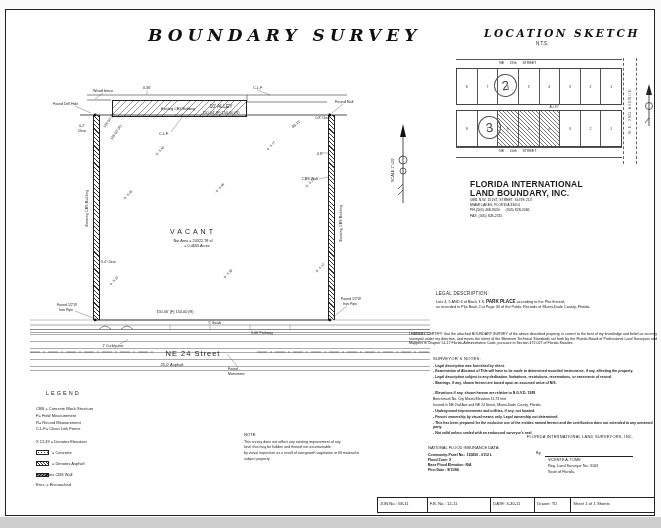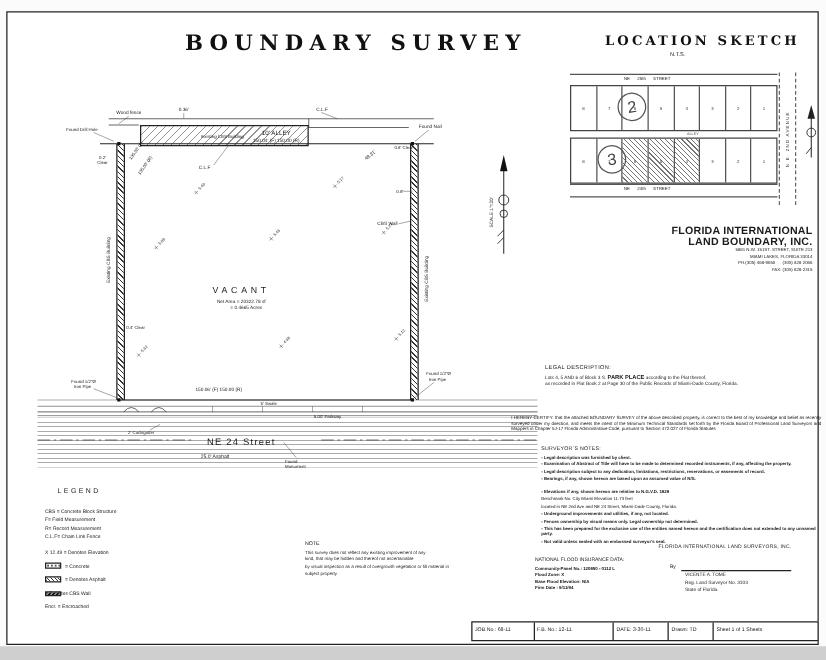--- a/index.html
+++ b/index.html
@@ -1,40 +1,40 @@
 <!DOCTYPE html>
 <html><head>
 <meta charset="utf-8">
 <style>
   html,body{margin:0;padding:0;}
   body{width:661px;height:528px;background:#f4f4f4;font-family:"Liberation Sans",sans-serif;color:#1b1b1b;}
   #page{position:relative;width:661px;height:528px;overflow:hidden;background:#fbfbfb;}
   .abs{position:absolute;}
   .sheet{position:absolute;left:5px;top:9px;width:648px;height:505px;background:#ffffff;border:1.2px solid #222;}
   .shadow{position:absolute;left:0;top:517px;width:661px;height:11px;background:#cfcfcf;}
-  .serif{font-family:"DejaVu Serif",serif;font-weight:bold;}.f35{font-size:3.5px}.f45{font-size:4.5px}
+  .serif{font-family:"DejaVu Serif",serif;font-weight:bold;font-style:italic;}.f35{font-size:3.5px}.f45{font-size:4.5px}
   .pre{white-space:pre;}
   .main-title{left:148px;top:25px;font-size:17px;letter-spacing:5px;color:#111;}
   .ls-title{left:484px;top:27px;font-size:10.5px;letter-spacing:2.5px;color:#111;text-align:center;}
   
   .ls{left:456px;top:56px;width:166px;height:100px;}
   .ls-street{position:absolute;left:0;width:100%;height:9px;border-top:0.6px solid #555;border-bottom:0.6px solid #555;}
   .ls-street span{position:absolute;left:26%;top:1px;}
   .ls-block{position:absolute;left:0;width:100%;display:flex;border:0.8px solid #444;box-sizing:border-box;background:#fff;}
   .ls-cell{flex:1;border-right:0.7px solid #555;display:flex;align-items:center;justify-content:center;}
   .ls-cell:last-child{border-right:none;}
   .ls-num{font-size:3.5px;color:#333;}
   .ls-hatch{background:repeating-linear-gradient(45deg,rgba(70,70,70,.75) 0 .6px,transparent .6px 2.8px);}
   .ls-alley{position:absolute;left:0;width:100%;height:5px;}
   .ls-alley span{position:absolute;right:38%;top:0;font-size:3px;color:#444;}
   .ls-circle{position:absolute;border:0.9px solid #555;border-radius:50%;width:21px;height:21px;display:flex;align-items:center;justify-content:center;font-size:13px;color:#444;transform:rotate(-8deg);background:transparent;}
   .ls-ave{left:623px;top:58px;width:12px;height:106px;border-left:1px dashed #666;border-right:1px dashed #666;display:flex;align-items:center;justify-content:center;}
   .ls-ave span{writing-mode:vertical-rl;transform:rotate(180deg);font-size:3.5px;letter-spacing:1px;color:#333;}
   
-  .firm{left:470px;top:180px;width:180px;text-align:right;}
+  .firm{left:470px;top:180px;width:180px;text-align:left;}
   .firm-n{font-size:8.5px;font-weight:bold;letter-spacing:.2px;line-height:1.08;}
   .firm-a{font-size:3.5px;line-height:1.45;color:#222;}
   
   .drawing{left:25px;top:58px;width:410px;height:340px;}
   .bldg{position:absolute;left:87px;top:42px;width:133px;height:15px;border:0.8px solid #222;background:repeating-linear-gradient(135deg,rgba(60,60,60,.55) 0 .7px,transparent .7px 4.5px);}
   .wall{position:absolute;width:5px;border-left:.6px solid #222;border-right:.6px solid #222;background:repeating-linear-gradient(45deg,rgba(30,30,30,.9) 0 .8px,transparent .8px 3px);}
   .street-shade{position:absolute;left:5px;top:276px;width:400px;height:40px;background:repeating-linear-gradient(180deg,#ababab 0 .7px,transparent .7px 3.6px);}
   svg.lines{position:absolute;left:0;top:0;}
   svg text{font-family:"Liberation Sans",sans-serif;fill:#1b1b1b;}
   

